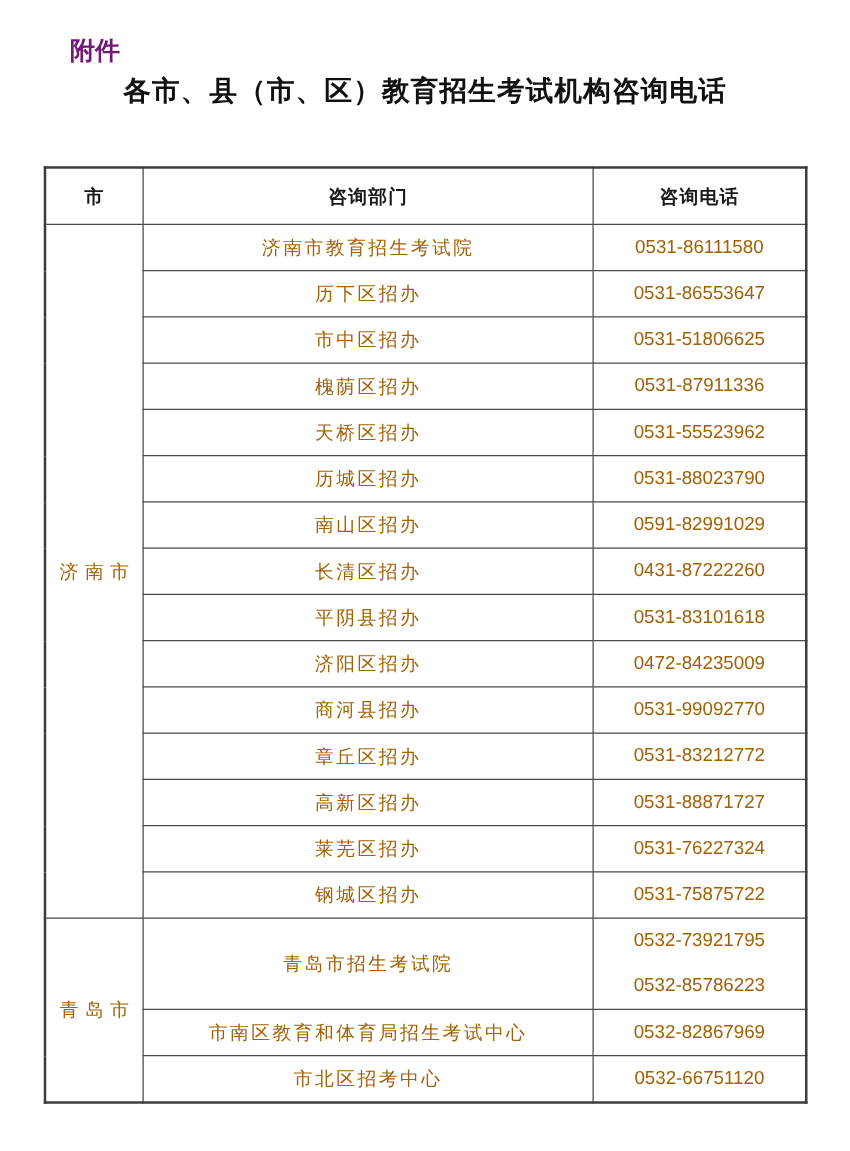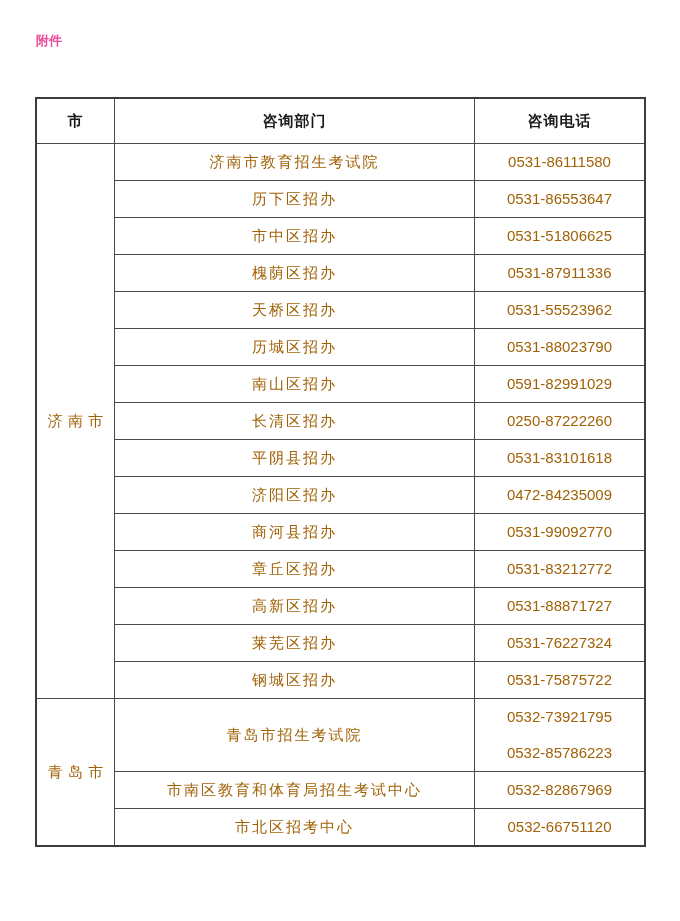--- a/index.html
+++ b/index.html
@@ -12,26 +12,26 @@
     width: 680px;
     height: 921px;
     background: #ffffff;
     color: #1f1f1f;
     font-family: "Liberation Serif", "DejaVu Serif", serif;
     box-sizing: border-box;
     padding-top: 30px;
     overflow: hidden;
   }
   .attachment {
-    margin-left: 36px;
-    font-size: 13px;
+    margin-left: 56px;
+    font-size: 20px;
     font-weight: bold;
     line-height: 22px;
     font-family: "Liberation Sans", "DejaVu Sans", sans-serif;
-    color: #ec4899;
+    color: #701a75;
   }
   .title {
     margin: 6px 0 0 0;
     text-align: center;
     font-size: 22px;
     font-weight: bold;
     line-height: 30px;
     letter-spacing: 1px;
     color: #111111;
     font-family: "Liberation Serif", "DejaVu Serif", serif;
@@ -84,20 +84,21 @@
     line-height: 36px;
     white-space: nowrap;
   }
 </style>
 </head>
 <body>
 
 <div class="page">
   <div class="attachment">附件</div>
 
+  <h1 class="title">各市、县（市、区）教育招生考试机构咨询电话</h1>
 
   <table class="phone-table">
     <thead>
       <tr>
         <th class="col-city">市</th>
         <th class="col-dept">咨询部门</th>
         <th class="col-phone">咨询电话</th>
       </tr>
     </thead>
     <tbody id="table-body">
@@ -140,21 +141,21 @@
         </tr>
         <tr>
           <td class="dept-cell">南山区招办</td>
           <td class="phone-cell">
             <div class="phone-line">0591-82991029</div>
           </td>
         </tr>
         <tr>
           <td class="dept-cell">长清区招办</td>
           <td class="phone-cell">
-            <div class="phone-line">0250-87222260</div>
+            <div class="phone-line">0431-87222260</div>
           </td>
         </tr>
         <tr>
           <td class="dept-cell">平阴县招办</td>
           <td class="phone-cell">
             <div class="phone-line">0531-83101618</div>
           </td>
         </tr>
         <tr>
           <td class="dept-cell">济阳区招办</td>

